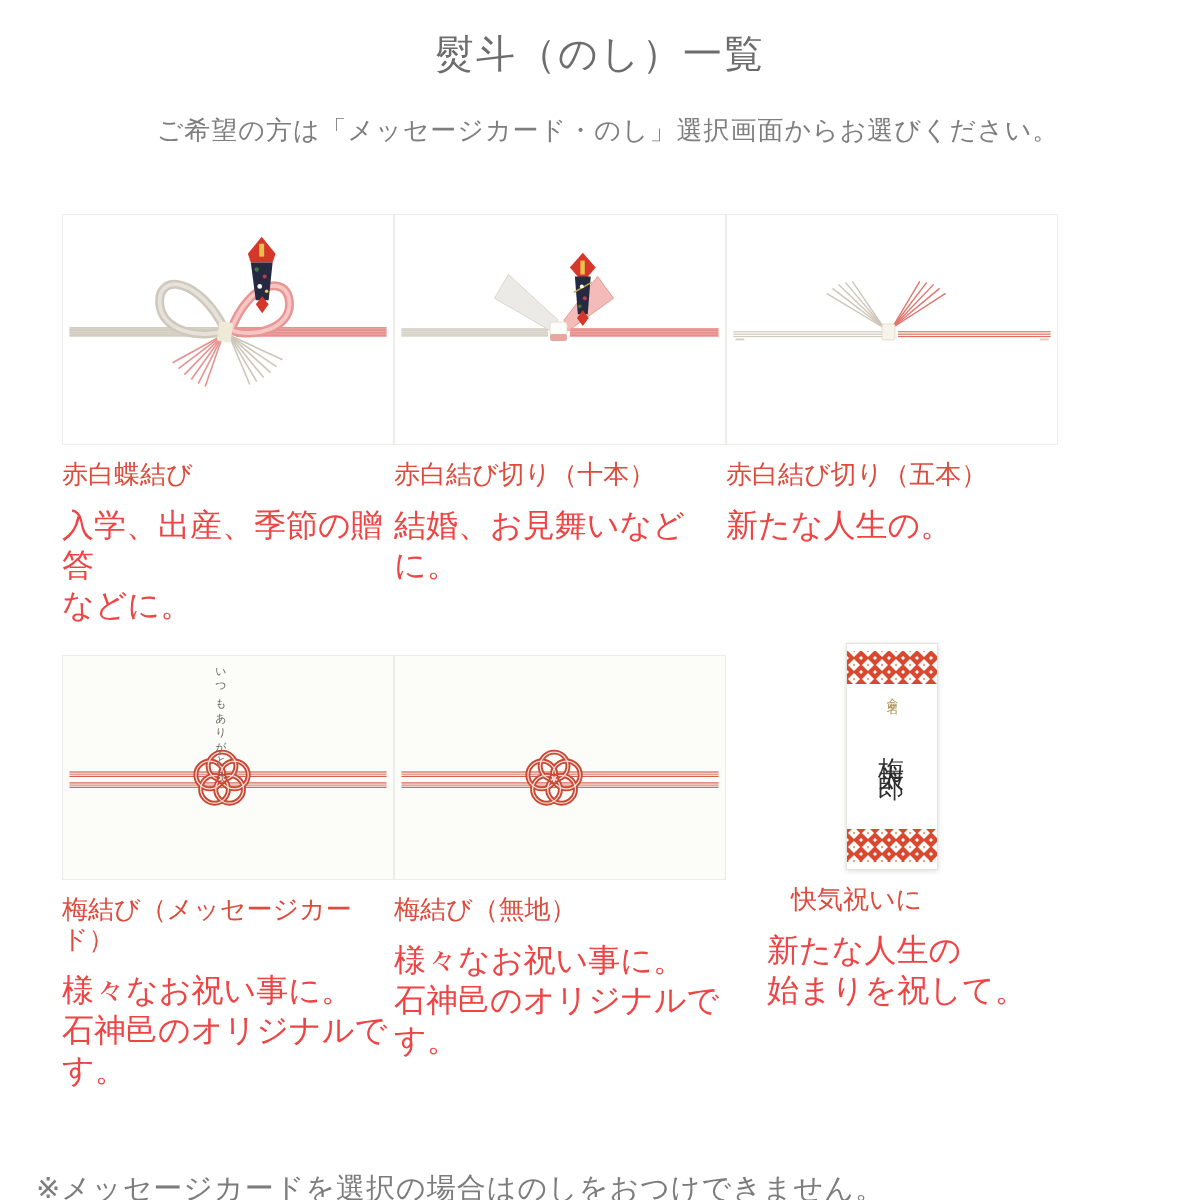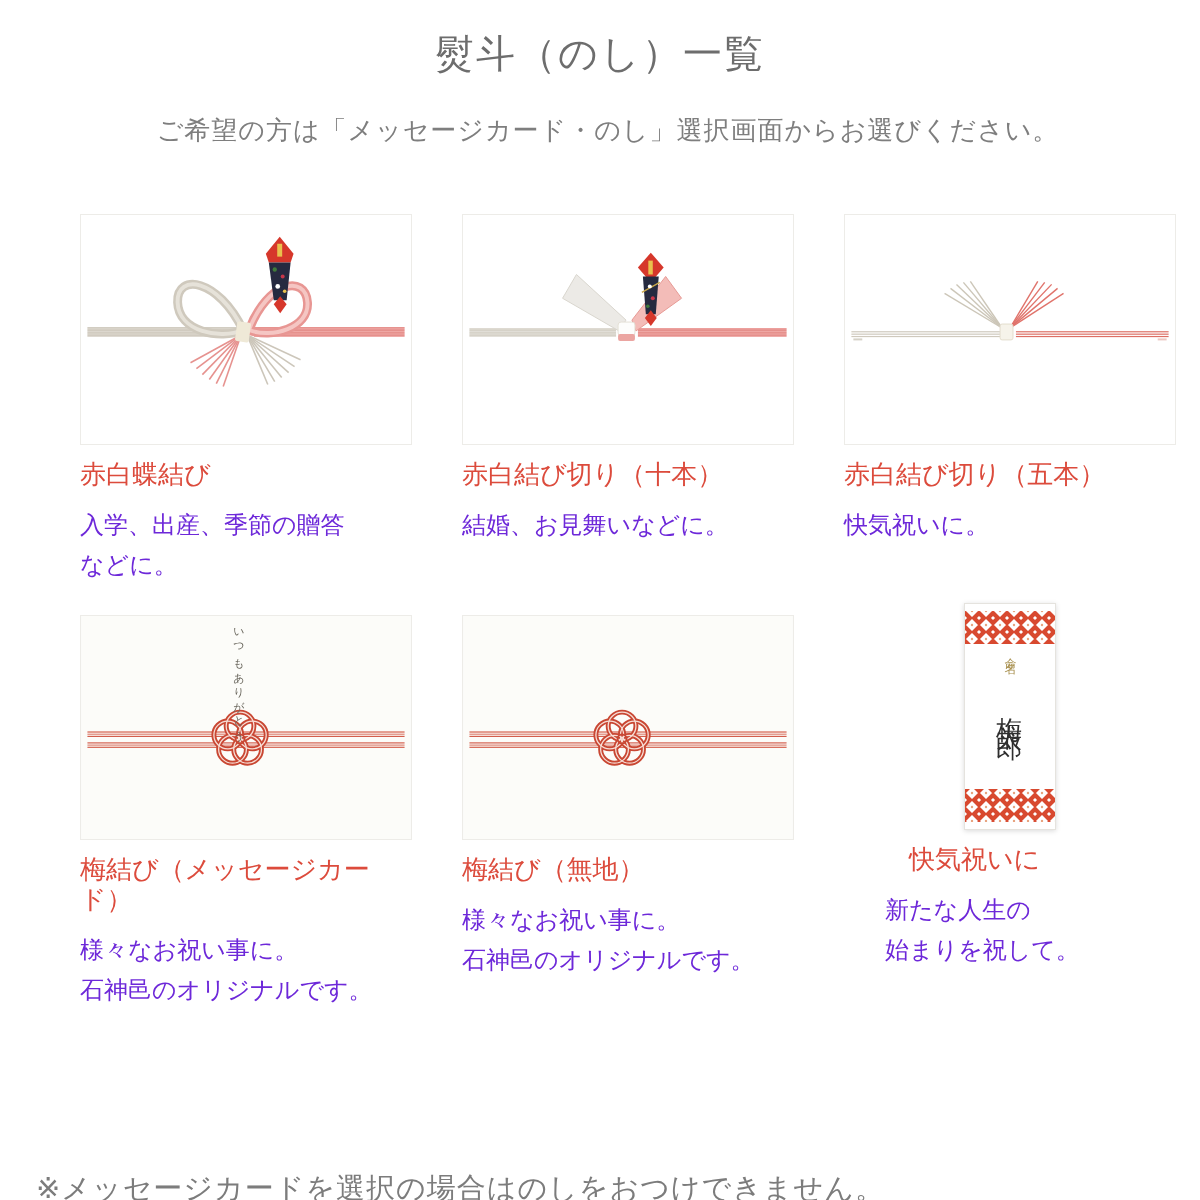--- a/index.html
+++ b/index.html
@@ -5,38 +5,38 @@
   html,body{margin:0;padding:0;background:#ffffff;}
   body{width:1200px;height:1200px;overflow:hidden;
        font-family:"Liberation Sans","DejaVu Sans",sans-serif;}
   .page{position:relative;width:1200px;height:1200px;background:#fff;}
 
   .page-title{margin:0;padding-top:27px;text-align:center;
     font-size:39px;font-weight:500;color:#6d6d6d;letter-spacing:2px;}
   .page-subtitle{margin:32px 0 0;text-align:center;
     font-size:26px;color:#7e7e7e;letter-spacing:1px;padding-left:16px;}
 
-  .noshi-grid{margin-top:66px;padding-left:80px;display:grid;
-    grid-template-columns:repeat(3,332px);column-gap:50px;}
+  .noshi-grid{margin-top:66px;padding-left:62px;display:grid;
+    grid-template-columns:repeat(3,332px);}
   figure{margin:0;}
   .row2{margin-top:30px;}
   .row2.tagfig{margin-top:18px;}
 
   .img-box{position:relative;width:332px;box-sizing:border-box;
     background:#fff;border:1px solid #edece8;}
   .img-box.r1{height:231px;}
   .img-box.r2{height:225px;background:#fbfbf8;}
   .img-box.tagbox{height:227px;border:none;background:transparent;
     display:flex;justify-content:center;}
   .img-box svg{display:block;width:100%;height:100%;}
 
   figcaption{margin-top:14px;}
   .card-title{font-size:26px;line-height:30px;font-weight:500;
     color:#dc4b3c;margin:0 0 16px 0;}
-  .card-desc{font-size:24px;line-height:40px;color:#6d28d9;margin:0;}
+  .card-desc{font-size:32px;line-height:40px;color:#ef4444;margin:0;}
 
   .cap-indent{padding-left:41px;}
   .cap-indent .card-title{margin-left:24px;}
 
   .vtext{position:absolute;writing-mode:vertical-rl;text-orientation:upright;
     pointer-events:none;}
   .thanks-text{left:150px;top:5px;font-size:11px;letter-spacing:2px;color:#6a675e;}
 
   .tag{position:relative;width:92px;height:227px;background:#fff;
     border:1px solid #e5e3de;box-sizing:border-box;
@@ -183,21 +183,21 @@
               <line x1="166" y1="114" x2="201" y2="68"></line>
             <line x1="166" y1="114" x2="208" y2="70"></line>
               <line x1="166" y1="114" x2="214" y2="74"></line>
             <line x1="166" y1="114" x2="220" y2="79"></line>
           </g>
           <rect x="156" y="110" width="13" height="16" rx="2" fill="#f6f3ea" stroke="#e3ddcd" stroke-width="1"></rect>
         </svg>
       </div>
       <figcaption>
         <h3 class="card-title">赤白結び切り（五本）</h3>
-        <p class="card-desc">快気祝いに。</p>
+        <p class="card-desc">新たな人生の。</p>
         <p class="card-desc"></p>
       </figcaption>
     </figure>
 
     <figure class="row2">
       <div class="img-box r2">
         <svg viewBox="0 0 332 225">
           <rect width="332" height="225" fill="#fcfcf9"></rect>
           <g fill="#d0503c">
             <rect x="6" y="116.5" width="320" height="1.1"></rect>

